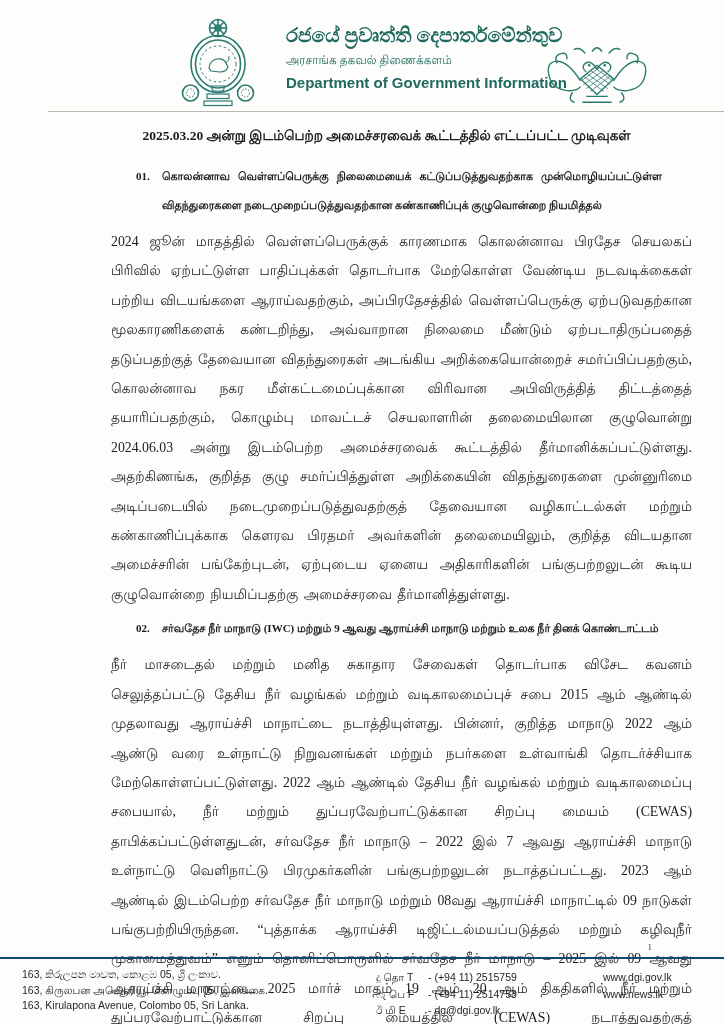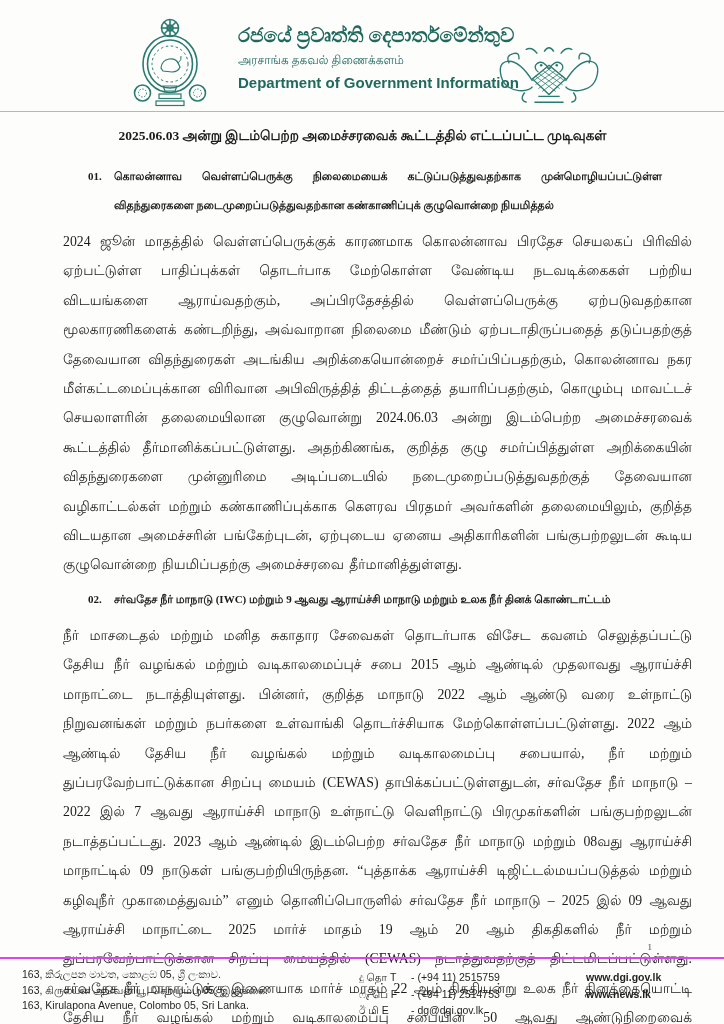--- a/index.html
+++ b/index.html
@@ -5,20 +5,21 @@
   * { margin:0; padding:0; box-sizing:border-box; }
   html,body { background:#e8e8e8; }
   .page {
     width:724px; height:1024px;
     background:#fdfdfc;
     margin:0 auto;
     position:relative;
     font-family:"Liberation Serif", serif;
     color:#1b1b1b;
     overflow:hidden;
+    padding-left:48px;
   }
   
   .header {
     height:112px;
     display:flex;
     align-items:flex-start;
     border-bottom:1px solid #b7b7b2;
   }
   .emblem-left { margin:17px 0 0 130px; width:80px; height:92px; flex-shrink:0; }
   .header-text { margin:22px 0 0 28px; width:246px; color:#20695f; }
@@ -51,31 +52,31 @@
     line-height:29.4px;
     word-spacing:2px;
   }
   .sec2 { margin-top:5px; }
 
   
   .footer {
     position:absolute;
     left:0; right:0; bottom:0;
     height:67px;
-    border-top:2px solid #d946ef;
+    border-top:2px solid #0c4a6e;
     font-family:"Liberation Sans", sans-serif;
     font-size:10.5px;
     color:#1f1f1f;
     display:flex;
   }
   .footer-col-address { margin:8px 0 0 22px; width:300px; line-height:15.5px; }
-  .footer-col-contact { margin:10px 0 0 37px; width:215px; line-height:16.5px; }
+  .footer-col-contact { margin:10px 0 0 54px; width:215px; line-height:16.5px; }
   .contact-row { display:flex; }
   .contact-label { width:52px; }
-  .footer-col-web { margin:10px 0 16px 12px; line-height:17px; font-weight:bold; }
+  .footer-col-web { margin:10px 0 16px 12px; line-height:17px; font-weight:normal; }
   .scan-mark { position:absolute; right:72px; bottom:72px; font-size:9px; color:#444; }
 </style>
 </head>
 <body>
 
 <div class="page">
 
   <div class="header">
 
     <svg class="emblem-left" viewBox="0 0 80 92" fill="none" stroke="#2a7a70" stroke-width="1.6">
@@ -135,21 +136,21 @@
       <path d="M96,24 q4,-8 -4,-10 q-7,-2 -6,6"></path>
 
       <path d="M43,14 q-6,-8 -12,-4 M67,14 q6,-8 12,-4"></path>
       <path d="M50,12 q5,-8 10,0"></path>
 
       <path d="M30,54 q-6,8 2,10 M80,54 q6,8 -2,10"></path>
       <path d="M44,58 h22 M40,64 h30"></path>
     </svg>
   </div>
 
-  <div class="doc-title">2025.06.03 அன்று இடம்பெற்ற அமைச்சரவைக் கூட்டத்தில் எட்டப்பட்ட முடிவுகள்</div>
+  <div class="doc-title">2025.03.20 அன்று இடம்பெற்ற அமைச்சரவைக் கூட்டத்தில் எட்டப்பட்ட முடிவுகள்</div>
 
   <div class="section-heading">
     <span class="num">01.</span>
     <span class="htext">கொலன்னாவ வெள்ளப்பெருக்கு நிலைமையைக் கட்டுப்படுத்துவதற்காக முன்மொழியப்பட்டுள்ள விதந்துரைகளை நடைமுறைப்படுத்துவதற்கான கண்காணிப்புக் குழுவொன்றை நியமித்தல்</span>
   </div>
   <div class="para">2024 ஜூன் மாதத்தில் வெள்ளப்பெருக்குக் காரணமாக கொலன்னாவ பிரதேச செயலகப் பிரிவில் ஏற்பட்டுள்ள பாதிப்புக்கள் தொடர்பாக மேற்கொள்ள வேண்டிய நடவடிக்கைகள் பற்றிய விடயங்களை ஆராய்வதற்கும், அப்பிரதேசத்தில் வெள்ளப்பெருக்கு ஏற்படுவதற்கான மூலகாரணிகளைக் கண்டறிந்து, அவ்வாறான நிலைமை மீண்டும் ஏற்படாதிருப்பதைத் தடுப்பதற்குத் தேவையான விதந்துரைகள் அடங்கிய அறிக்கையொன்றைச் சமர்ப்பிப்பதற்கும், கொலன்னாவ நகர மீள்கட்டமைப்புக்கான விரிவான அபிவிருத்தித் திட்டத்தைத் தயாரிப்பதற்கும், கொழும்பு மாவட்டச் செயலாளரின் தலைமையிலான குழுவொன்று 2024.06.03 அன்று இடம்பெற்ற அமைச்சரவைக் கூட்டத்தில் தீர்மானிக்கப்பட்டுள்ளது. அதற்கிணங்க, குறித்த குழு சமர்ப்பித்துள்ள அறிக்கையின் விதந்துரைகளை முன்னுரிமை அடிப்படையில் நடைமுறைப்படுத்துவதற்குத் தேவையான வழிகாட்டல்கள் மற்றும் கண்காணிப்புக்காக கௌரவ பிரதமர் அவர்களின் தலைமையிலும், குறித்த விடயதான அமைச்சரின் பங்கேற்புடன், ஏற்புடைய ஏனைய அதிகாரிகளின் பங்குபற்றலுடன் கூடிய குழுவொன்றை நியமிப்பதற்கு அமைச்சரவை தீர்மானித்துள்ளது.</div>
 
   <div class="section-heading sec2">
     <span class="num">02.</span>
     <span class="htext">சர்வதேச நீர் மாநாடு (IWC) மற்றும் 9 ஆவது ஆராய்ச்சி மாநாடு மற்றும் உலக நீர் தினக் கொண்டாட்டம்</span>

